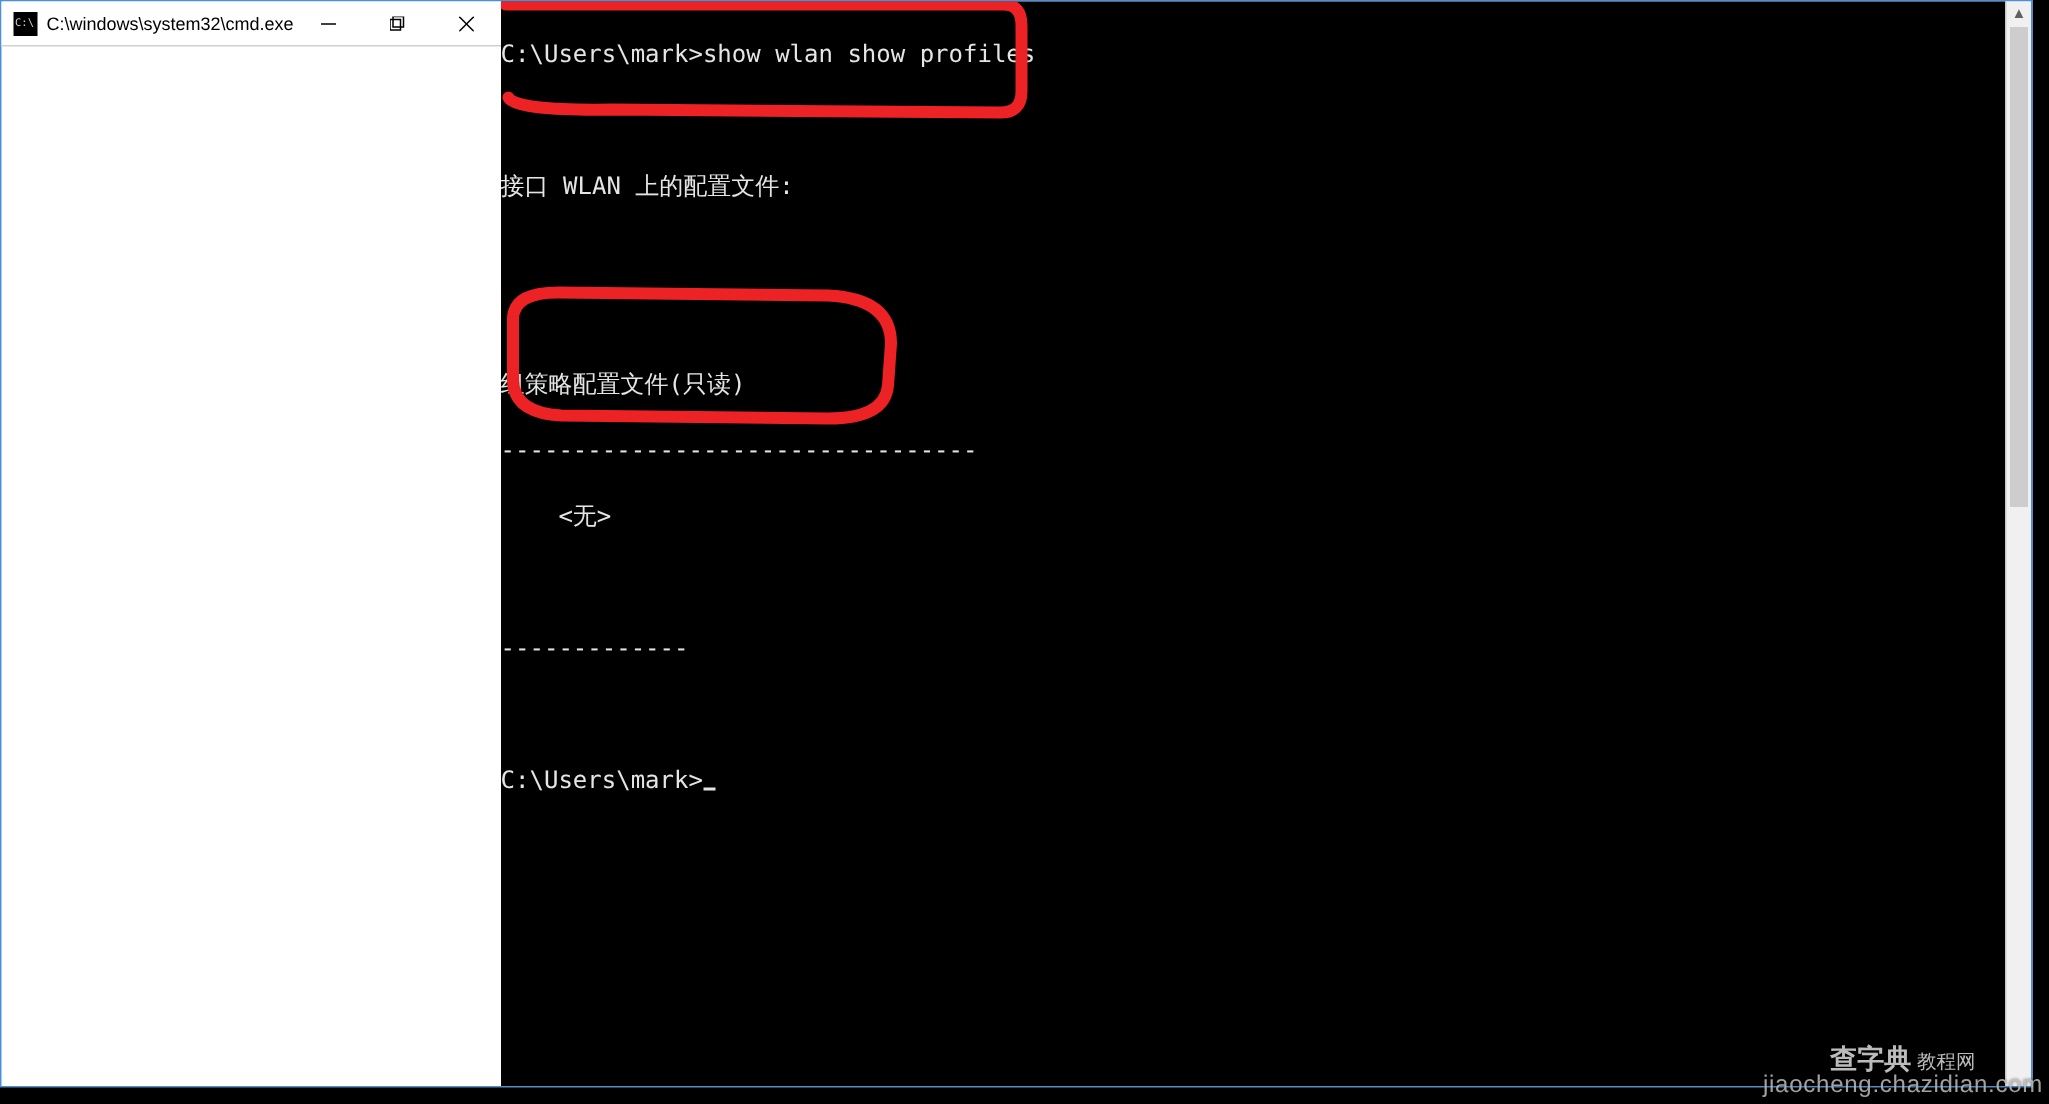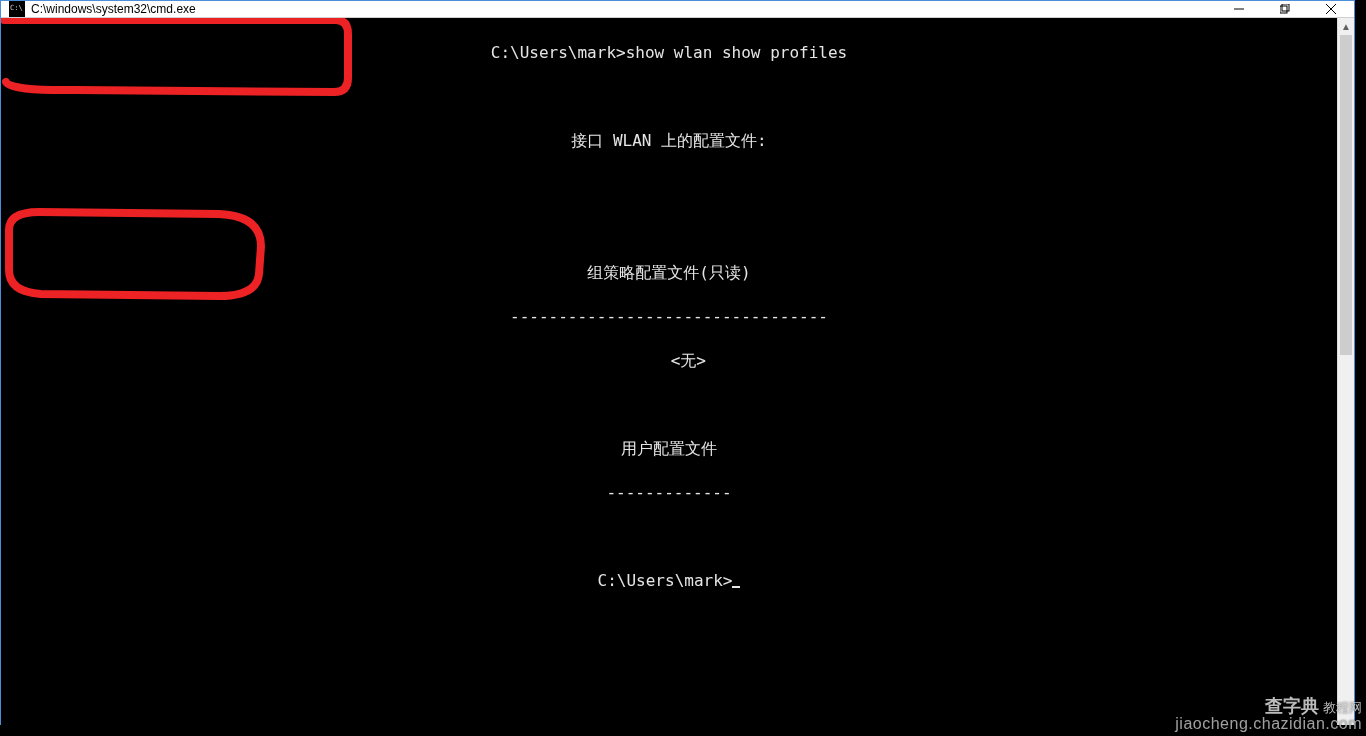--- a/index.html
+++ b/index.html
@@ -11,22 +11,21 @@
     font-family: "Segoe UI", Arial, sans-serif;
   }
   .window {
     position: absolute;
     left: 0; top: 0;
     width: 1355px;
     height: 725px;
     background: #fff;
     border: 1px solid #4a90d9;
     display: flex;
-    flex-direction: column;
-    text-align: center;
+    flex-direction: row;
   }
   
   .titlebar {
     height: 30px;
     background: #fff;
     display: flex;
     align-items: center;
     border-bottom: 1px solid #d0d0d0;
     position: relative;
   }
@@ -133,21 +132,21 @@
   }
 
   
   .watermark {
     position: absolute;
     right: 4px;
     bottom: 4px;
     color: rgba(220,220,220,0.85);
     font-family: "Microsoft YaHei", Arial, sans-serif;
     font-size: 14px;
-    text-align: right;
+    text-align: center;
     line-height: 16px;
     text-shadow: 0 0 2px rgba(0,0,0,0.6);
   }
   .watermark .sub {
     font-size: 16px;
     letter-spacing: 0.5px;
     color: rgba(200,200,200,0.8);
   }
 
   
@@ -192,21 +191,20 @@
     <div class="terminal">
 <div class="line"><span>C:\Users\mark&gt;</span><span>show wlan show profiles</span></div>
 <div class="blank"></div>
 <div class="line">接口 WLAN 上的配置文件:</div>
 <div class="blank"></div>
 <div class="blank"></div>
 <div class="line">组策略配置文件(只读)</div>
 <div class="line">---------------------------------</div>
 <div class="line">    &lt;无&gt;</div>
 <div class="blank"></div>
-<div class="line">用户配置文件</div>
 <div class="line">-------------</div>
 <div class="blank"></div>
 <div class="line"><span>C:\Users\mark&gt;</span><span class="cursor"></span></div>
 
       
       <svg class="annot" style="left:-5px; top:-6px; width:380px; height:100px;">
         <path d="M 8 8 L 340 8 Q 352 8 352 22 L 352 66 Q 352 80 338 80 L 80 78 Q 14 79 10 70"></path>
       </svg>
 
       

